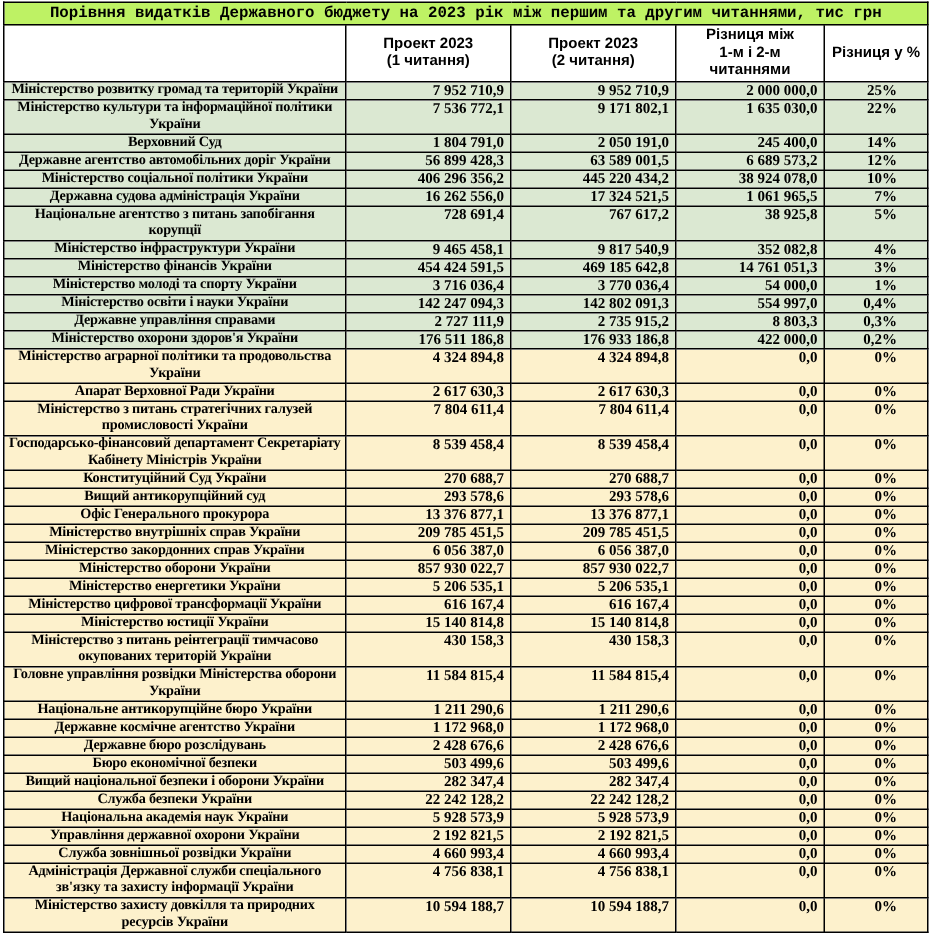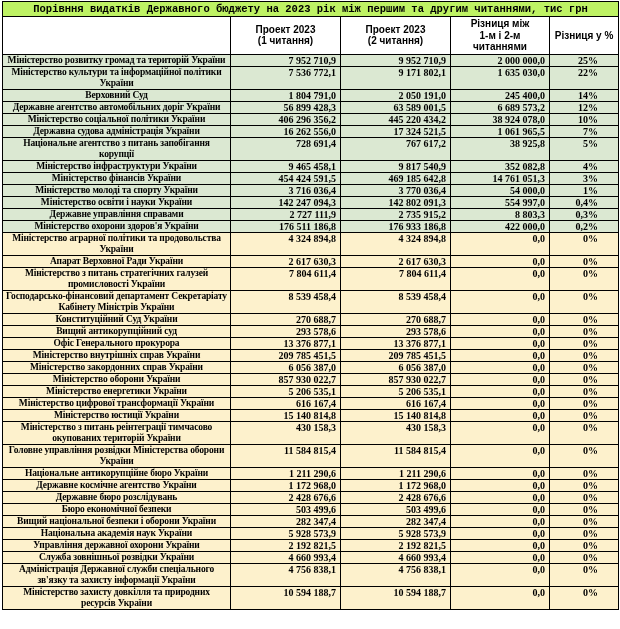--- a/index.html
+++ b/index.html
@@ -323,20 +323,27 @@
         <td class="num pct">0%</td>
       </tr>
       <tr class="yellow">
         <td class="name">Вищий національної безпеки і оборони України</td>
         <td class="num">282 347,4</td>
         <td class="num">282 347,4</td>
         <td class="num">0,0</td>
         <td class="num pct">0%</td>
       </tr>
       <tr class="yellow">
+        <td class="name">Служба безпеки України</td>
+        <td class="num">22 242 128,2</td>
+        <td class="num">22 242 128,2</td>
+        <td class="num">0,0</td>
+        <td class="num pct">0%</td>
+      </tr>
+      <tr class="yellow">
         <td class="name">Національна академія наук України</td>
         <td class="num">5 928 573,9</td>
         <td class="num">5 928 573,9</td>
         <td class="num">0,0</td>
         <td class="num pct">0%</td>
       </tr>
       <tr class="yellow">
         <td class="name">Управління державної охорони України</td>
         <td class="num">2 192 821,5</td>
         <td class="num">2 192 821,5</td>

